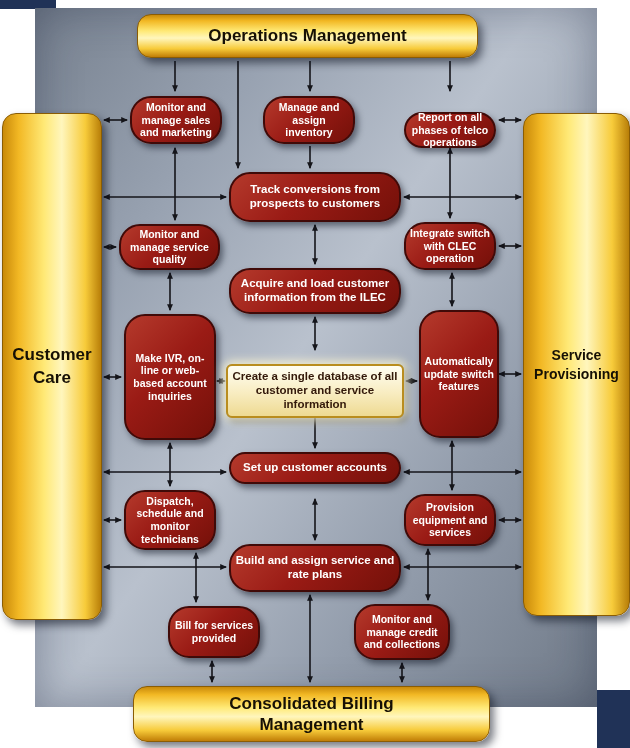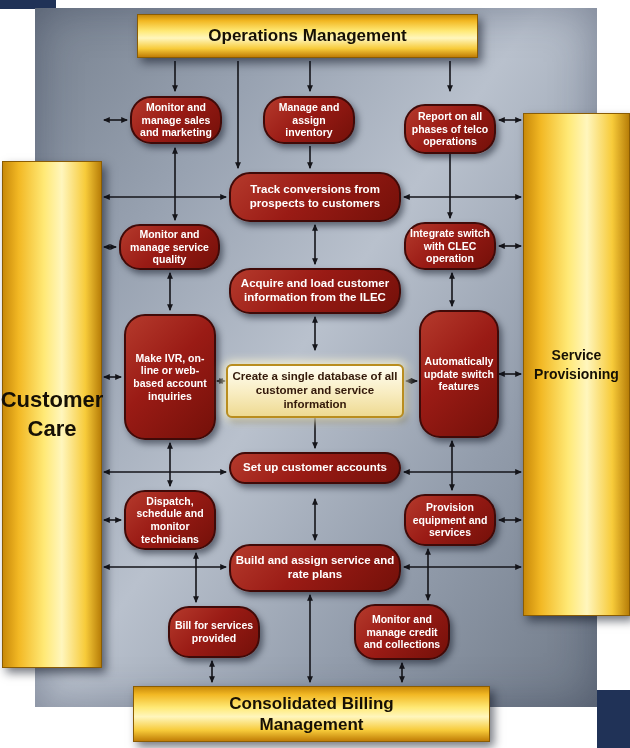--- a/index.html
+++ b/index.html
@@ -31,51 +31,51 @@
   .node.wide { font-size:11.5px; }
   .node.center-db {
     background:linear-gradient(180deg,#fffef2 0%,#f8ecc0 55%,#eeda92 100%);
     color:#33190a; border:2px solid #b98d1e; border-radius:6px; font-size:11.5px;
     box-shadow:0 0 10px 3px rgba(255,248,210,.85), 3px 4px 6px rgba(0,0,0,.45);
     margin-top:10px;
   }
 
   .n-monitor-sales        { left:130px; top:96px;  width:92px;  height:48px; }
   .n-manage-inventory     { left:263px; top:96px;  width:92px;  height:48px; }
-  .n-report-telco         { left:404px; top:104px;  width:92px;  height:50px; }
+  .n-report-telco         { left:404px; top:112px;  width:92px;  height:36px; }
   .n-track-conversions    { left:229px; top:172px; width:172px; height:50px; }
   .n-service-quality      { left:119px; top:224px; width:101px; height:46px; }
   .n-integrate-switch     { left:404px; top:222px; width:92px;  height:48px; }
   .n-acquire-ilec         { left:229px; top:268px; width:172px; height:46px; }
   .n-ivr-inquiries        { left:124px; top:314px; width:92px;  height:126px; }
   .n-central-database     { left:226px; top:354px; width:178px; height:54px; }
   .n-update-switch        { left:419px; top:310px; width:80px;  height:128px; font-size:10.5px; }
   .n-setup-accounts       { left:229px; top:452px; width:172px; height:32px; }
   .n-dispatch-technicians { left:124px; top:490px; width:92px;  height:60px; }
   .n-provision-equipment  { left:404px; top:494px; width:92px;  height:52px; }
   .n-build-plans          { left:229px; top:544px; width:172px; height:48px; }
   .n-bill-services        { left:168px; top:606px; width:92px;  height:52px; }
   .n-credit-collections   { left:354px; top:604px; width:96px;  height:56px; }
 
   .banner {
     position:absolute; z-index:4; box-sizing:border-box;
     display:flex; align-items:center; justify-content:center; text-align:center;
     font-weight:bold; color:#161005;
-    border:1px solid #8a5c04; border-radius:0;
+    border:1px solid #8a5c04; border-radius:14px;
     box-shadow:4px 5px 9px rgba(10,15,30,.55);
   }
   .banner.horiz {
     background:linear-gradient(180deg,#c98a0a 0%,#f2b824 14%,#ffe976 38%,#fff6bd 55%,#f7cb3a 80%,#c07d06 100%);
   }
   .banner.vert {
     background:linear-gradient(90deg,#c98a0a 0%,#f2b824 16%,#ffe976 42%,#fff6bd 60%,#f7cb3a 84%,#b87e08 100%);
   }
   #banner-top    { left:137px; top:14px;  width:341px; height:44px; font-size:17px; }
   #banner-bottom { left:133px; top:686px; width:357px; height:56px; font-size:17px; white-space:pre-line; line-height:1.25; }
-  #banner-left   { left:2px;   top:113px; width:100px; height:507px; font-size:22px; padding:0 4px; line-height:1.3;margin-top:48px; }
+  #banner-left   { left:2px;   top:113px; width:100px; height:507px; font-size:17px; padding:0 4px; line-height:1.3; }
   #banner-right  { left:523px; top:113px; width:107px; height:503px; font-size:14px; padding:0 2px; line-height:1.3; }
 </style>
 </head>
 <body>
 
 <div id="stage">
 
   <div class="corner" id="corner-tl"></div>
   <div class="corner" id="corner-br"></div>
 

